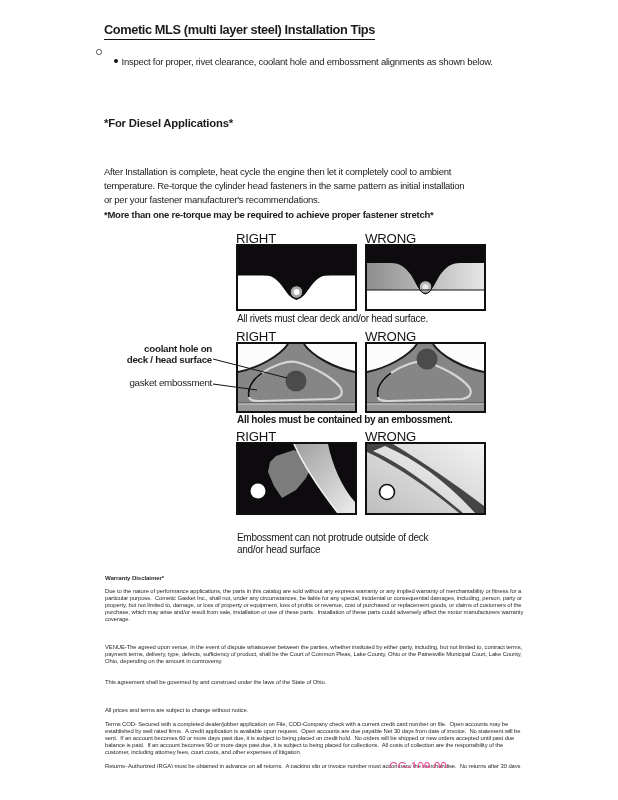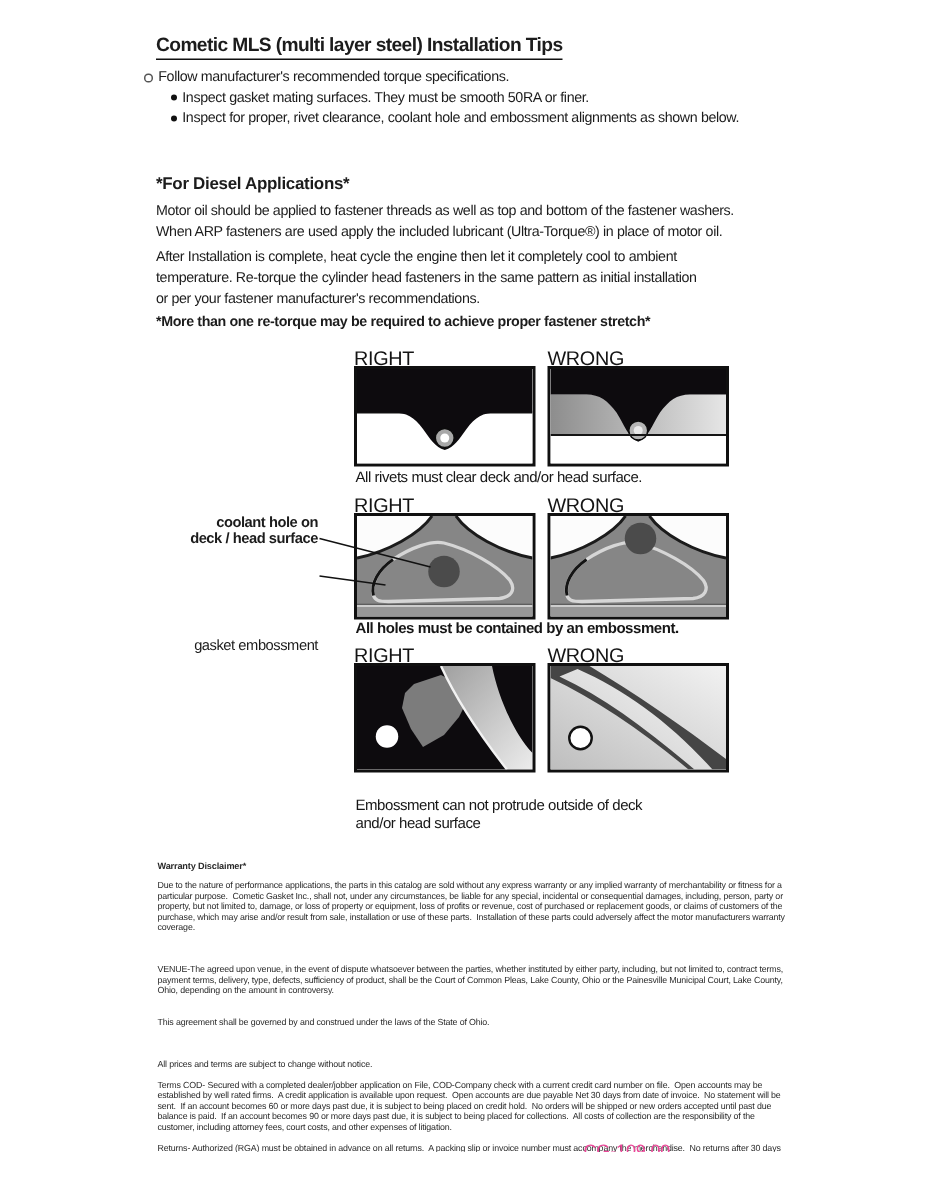--- a/index.html
+++ b/index.html
@@ -45,37 +45,28 @@
 </head>
 <body>
 
 <div class="page">
 
   <div class="title">Cometic MLS (multi layer steel) Installation Tips</div>
 
   <div class="bullets">
     <div class="bullet-row">
       <span class="bullet-dot"></span>
-      <span>Follow manufacturer's recommended torque specifications.</span>
-    </div>
-    <div class="bullet-row sub">
-      <span class="sub-dot"></span>
-      <span>Inspect gasket mating surfaces.  They must be smooth 50RA or finer.</span>
     </div>
     <div class="bullet-row sub">
       <span class="sub-dot"></span>
       <span>Inspect for proper, rivet clearance, coolant hole and embossment alignments as shown below.</span>
     </div>
   </div>
 
   <div class="diesel-heading">*For Diesel Applications*</div>
-  <div class="para" id="para1">
-    <div>Motor oil should be applied to fastener threads as well as top and bottom of the fastener washers.</div>
-    <div>When ARP fasteners are used apply the included lubricant (Ultra-Torque®) in place of motor oil.</div>
-  </div>
   <div class="para" id="para2">
     <div>After Installation is complete, heat cycle the engine then let it completely cool to ambient</div>
     <div>temperature. Re-torque the cylinder head fasteners in the same pattern as initial installation</div>
     <div>or per your fastener manufacturer's recommendations.</div>
   </div>
   <div class="para" id="para3">
     <div>*More than one re-torque may be required to achieve proper fastener stretch*</div>
   </div>
 
   <div class="dlabel" style="left:236px; top:231px;">RIGHT</div>
@@ -110,21 +101,21 @@
   </div>
   <div class="caption" style="top:313px;">All rivets must clear deck and/or head surface.</div>
 
   <div class="dlabel" style="left:236px; top:329px;">RIGHT</div>
   <div class="dlabel" style="left:365px; top:329px;">WRONG</div>
 
   <div class="ann" style="top:344px;font-weight:bold;">
     <div>coolant hole on</div>
     <div>deck / head surface</div>
   </div>
-  <div class="ann" style="top:378px;margin-top:48px;">
+  <div class="ann" style="top:378px;">
     <div>gasket embossment</div>
   </div>
   <svg class="leader-svg" viewBox="0 0 95 45">
     <line x1="8" y1="9" x2="82" y2="28" stroke="#111" stroke-width="1"></line>
     <line x1="8" y1="34" x2="52" y2="40" stroke="#111" stroke-width="1"></line>
   </svg>
 
   <div class="panel" style="left:236px; top:342px; height:71px;">
     <svg viewBox="0 0 117 67" preserveAspectRatio="none">
       <rect x="0" y="0" width="117" height="67" fill="#868686"></rect>

